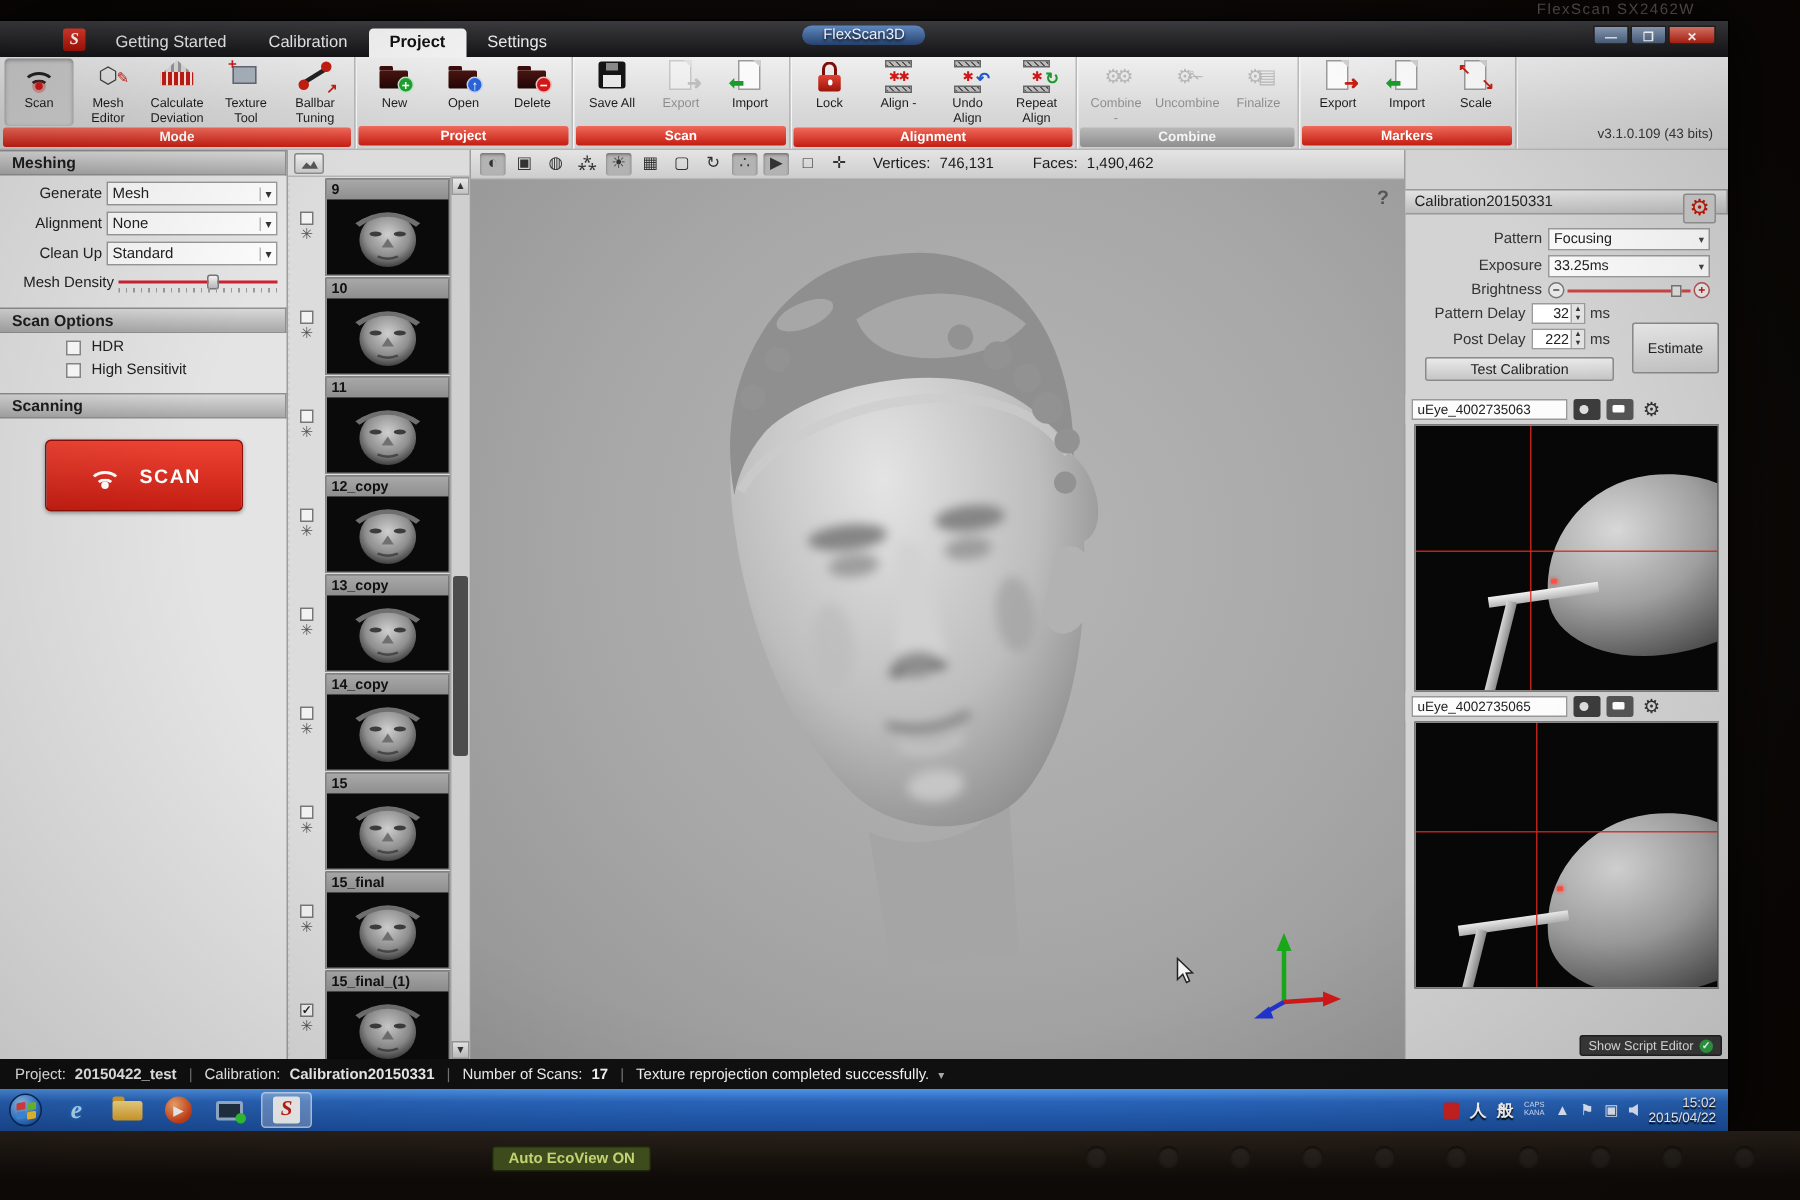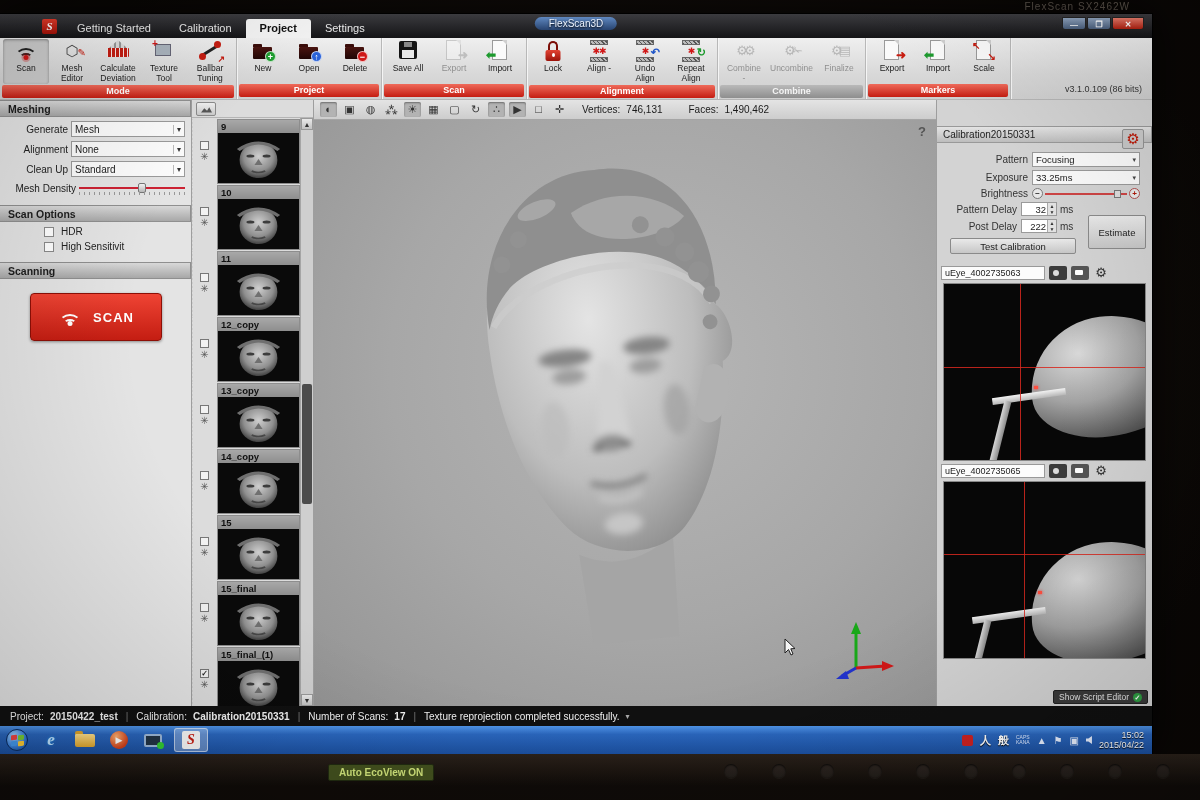--- a/index.html
+++ b/index.html
@@ -496,21 +496,21 @@
               <span class="d1">↖</span>
               <span class="d2">↘</span>
             </span>
           <span class="rlab">Scale</span>
         </div>
       </div>
       <div class="rlabel">Markers</div>
     </div>
   </div>
 
-  <div class="version-text">v3.1.0.109 (86 bits)</div>
+  <div class="version-text">v3.1.0.109 (43 bits)</div>
 
   <div class="main">
 
     <div class="left-panel">
       <div class="sec-h">Meshing</div>
 
       <div class="frow">
         <span class="flab">Generate</span>
         <div class="dd">
           <span class="val">Mesh</span>

